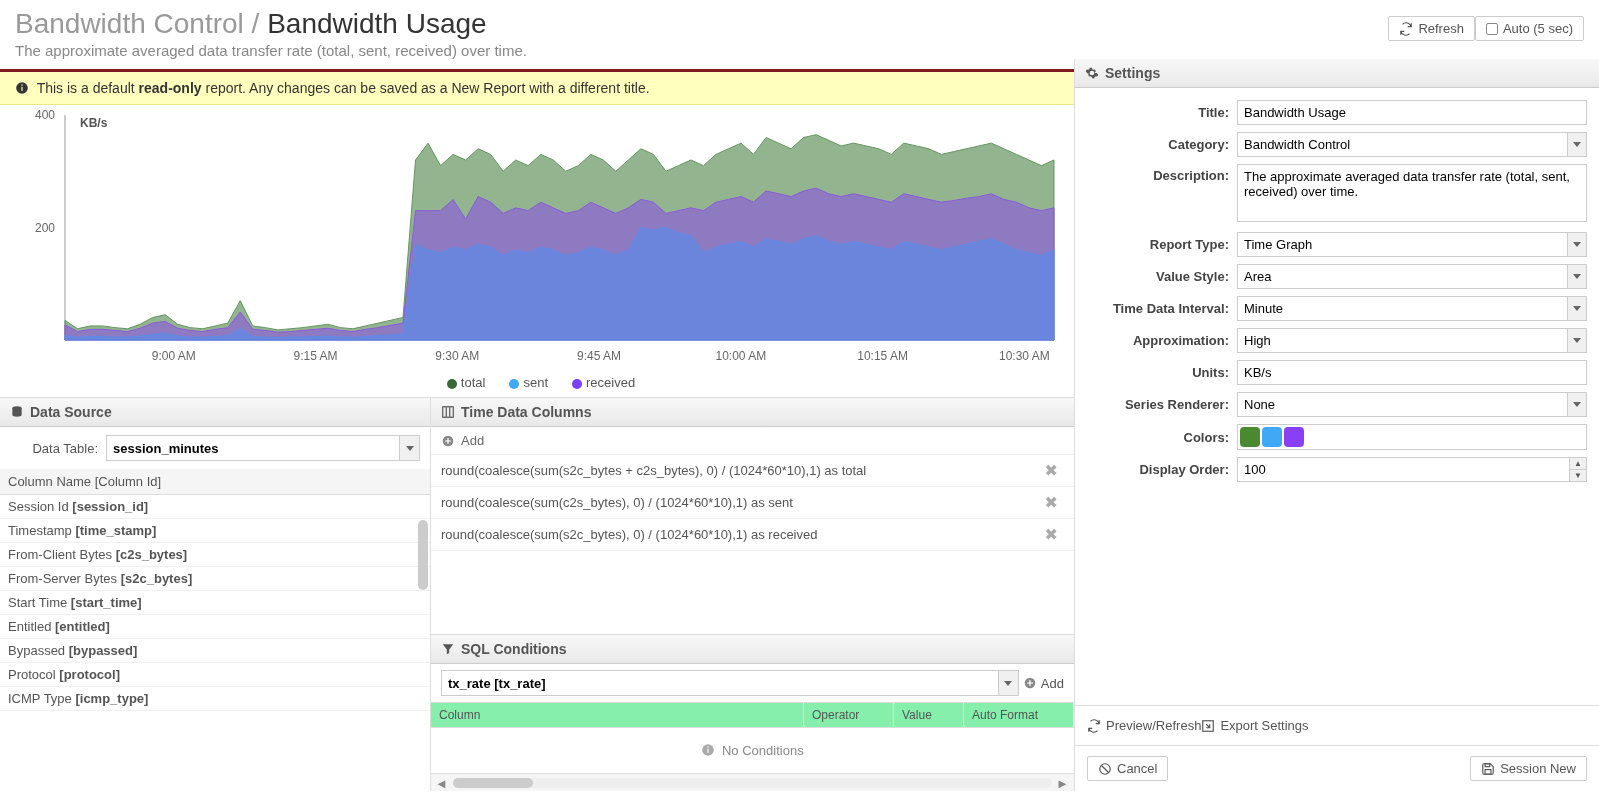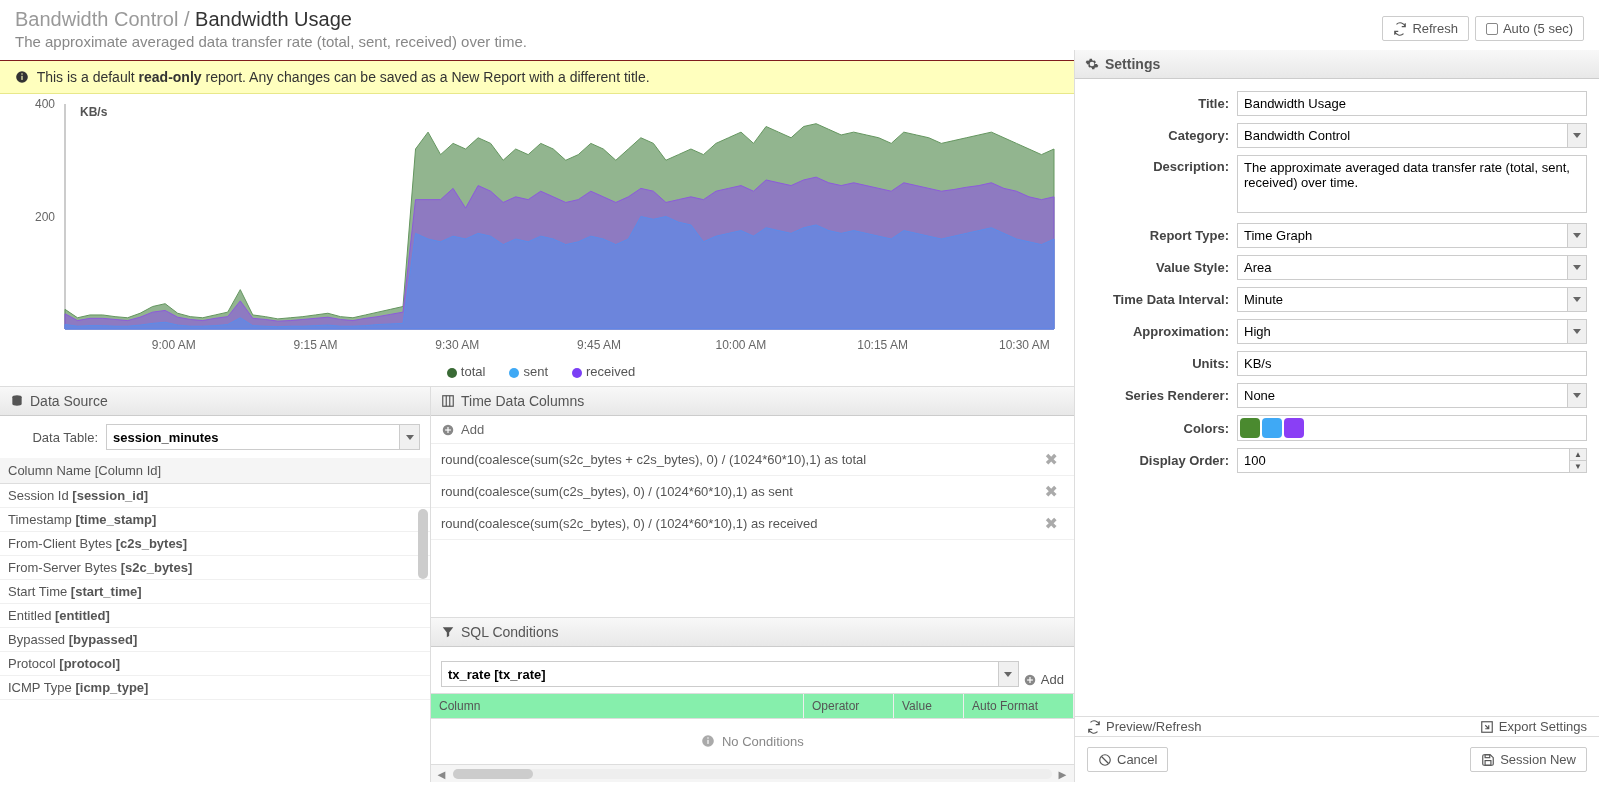--- a/index.html
+++ b/index.html
@@ -1,61 +1,61 @@
 <!DOCTYPE html>
 <html><head>
 <meta charset="utf-8">
 <style>
 * { box-sizing: border-box; margin: 0; padding: 0; }
 body { font-family: "Helvetica Neue", Arial, sans-serif; font-size: 13px; color: #555; background: #fff; width: 1599px; height: 796px; overflow: hidden; }
 
 .header-bar { display: flex; align-items: flex-start; justify-content: space-between; padding: 8px 15px 0 15px; }
-.header-left .breadcrumb { font-size: 20px; color: #999; font-weight: 400; }
+.header-left .breadcrumb { font-size: 28px; color: #999; font-weight: 400; }
 .header-left .breadcrumb .current { color: #333; }
 .header-left .sub { color: #888; font-size: 15px; margin-top: 2px; }
-.header-right { display: flex; gap: 6px; padding-top: 8px; }
+.header-right { display: flex; padding-top: 8px; }
 .btn { display: inline-flex; align-items: center; gap: 5px; border: 1px solid #ccc; background: #fff; padding: 4px 10px; font-size: 13px; border-radius: 2px; cursor: pointer; color: #555; }
 .icon { width: 14px; height: 14px; display: inline-block; }
 
-.notice { background: #ffffbe; border-top: 1px solid #7f1d1d; border-bottom: 1px solid #e8e88a; padding: 8px 15px; margin-top: 10px; font-size: 14px; color: #333; width: 1074px; }
+.notice { background: #ffffbe; border-top: 3px solid #7f1d1d; border-bottom: 1px solid #e8e88a; padding: 8px 15px; margin-top: 10px; font-size: 14px; color: #333; width: 1074px; }
 .notice b { font-weight: bold; }
 
 .main-split { display: flex; height: calc(100% - 64px); }
 .left-col { width: 1074px; display: flex; flex-direction: column; }
 .right-col { width: 525px; border-left: 1px solid #ddd; display: flex; flex-direction: column; }
 
 .chart-zone { height: 292px; padding: 5px 15px 0 15px; position: relative; }
 .chart-svg { width: 100%; height: 260px; }
 .legend { text-align: center; font-size: 13px; margin-top: 2px; }
 .legend span { margin: 0 8px; }
 .legend .dot { display: inline-block; width: 10px; height: 10px; border-radius: 50%; margin-right: 4px; vertical-align: middle; }
 
 .lower-split { display: flex; flex: 1; border-top: 1px solid #ddd; }
 .ds-panel { width: 431px; border-right: 1px solid #ddd; display: flex; flex-direction: column; }
 .tdc-panel { flex: 1; display: flex; flex-direction: column; }
 
-.panel-header { background: linear-gradient(#f8f8f8, #e8e8e8); border-bottom: 1px solid #ccc; padding: 6px 10px; font-weight: normal; font-size: 14px; display: flex; align-items: center; gap: 6px; }
+.panel-header { background: linear-gradient(#f8f8f8, #e8e8e8); border-bottom: 1px solid #ccc; padding: 6px 10px; font-weight: bold; font-size: 14px; display: flex; align-items: center; gap: 6px; }
 
 .field-row { display: flex; align-items: center; padding: 8px 10px; gap: 8px; }
 .field-row label { text-align: right; width: 88px; font-size: 13px; }
 .combo { flex: 1; display: flex; border: 1px solid #ccc; background: #fff; height: 26px; }
 .combo input { flex: 1; border: none; padding: 0 6px; font-size: 13px; font-weight: bold; outline: none; }
 .combo .trigger { width: 20px; background: #f0f0f0; border-left: 1px solid #ccc; display: flex; align-items: center; justify-content: center; cursor: pointer; }
 
 .grid { flex: 1; overflow-y: auto; position: relative; }
 .grid-header-row { background: #f5f5f5; border-bottom: 1px solid #ddd; padding: 5px 8px; font-size: 13px; }
 .grid-row { padding: 4px 8px; font-size: 13px; border-bottom: 1px solid #f0f0f0; display: flex; align-items: center; justify-content: space-between; }
 .grid .scroll-thumb { position: absolute; right: 2px; top: 25px; width: 10px; height: 70px; background: #ccc; border-radius: 5px; }
 
 .inline-add { padding: 6px 10px; display: flex; align-items: center; gap: 6px; color: #666; cursor: pointer; border-bottom:1px solid #eee;}
 .expr-row { padding: 6px 10px; display: flex; align-items: center; justify-content: space-between; font-size: 13px; border-bottom: 1px solid #f0f0f0; }
 .expr-row .del { color: #aaa; cursor: pointer; font-size: 16px; padding: 0 6px; }
 
 .sql-panel { border-top: 1px solid #ddd; }
-.cond-bar { display: flex; align-items: flex-end; padding: 6px 10px; gap: 4px; margin-top: 8px; }
+.cond-bar { display: flex; align-items: center; padding: 6px 10px; gap: 4px; }
 .cond-bar .combo { flex: 1; }
 .cond-bar .add-btn { display: flex; align-items: center; gap: 4px; cursor: pointer; color: #555; }
 .cond-headers { display: flex; border-top: 1px solid #ddd; border-bottom: 1px solid #ddd; background: #86efac; font-size: 12px; }
 .cond-headers div { padding: 5px 8px; border-right: 1px solid #eee; }
 .no-cond { text-align: center; padding: 15px; color: #888; }
 
 .hscroll { height: 18px; border-top: 1px solid #ddd; background: #f5f5f5; display: flex; align-items: center; padding: 0 4px; }
 .hscroll .track { flex: 1; height: 10px; background: #eee; border-radius: 5px; position: relative; margin: 0 4px; }
 .hscroll .thumb { position: absolute; left: 0; top: 0; height: 10px; width: 80px; background: #ccc; border-radius: 5px; }
 .hscroll .arrow { width: 14px; height: 14px; color: #888; cursor: pointer; }
@@ -72,21 +72,21 @@
 .sel input { flex:1; border:1px solid #ccc; border-right:none; padding:4px 6px; font-size:13px; }
 .sel .trigger { width:20px; border:1px solid #ccc; background:#f0f0f0; display:flex; align-items:center; justify-content:center; cursor:pointer; }
 .colorblocks { display: flex; align-items: center; gap: 2px; border:1px solid #ccc; padding:2px; height:26px; }
 .colorblocks .cb { width: 20px; height: 20px; border-radius: 4px; }
 .spinner { display: flex; }
 .spinner input { width: 52px; border: 1px solid #ccc; padding: 4px 6px; font-size: 13px; }
 .spinner .arrows { display:flex; flex-direction:column; border:1px solid #ccc; border-left:none; width:18px;}
 .spinner .arrows div { flex:1; display:flex; align-items:center; justify-content:center; font-size:8px; background:#f0f0f0; cursor:pointer; }
 .spinner .arrows div:first-child { border-bottom:1px solid #ccc; }
 
-.footer-bar { border-top: 1px solid #ddd; padding: 2px 12px; display: flex; align-items: center; justify-content: space-between; background:#fff; }
+.footer-bar { border-top: 1px solid #ddd; padding: 12px 12px; display: flex; align-items: center; justify-content: flex-start; background:#fff; }
 .footer-link { display:flex; align-items:center; gap:5px; color:#555; cursor:pointer; }
 .footer-actions { border-top: 1px solid #ddd; padding: 10px 12px; display:flex; justify-content:space-between; background:#fff;}
 
 .tri-down { width: 0; height: 0; border-left: 4px solid transparent; border-right: 4px solid transparent; border-top: 5px solid #666; }
 </style>
 </head>
 <body>
 
 <div class="header-bar">
   <div class="header-left">

